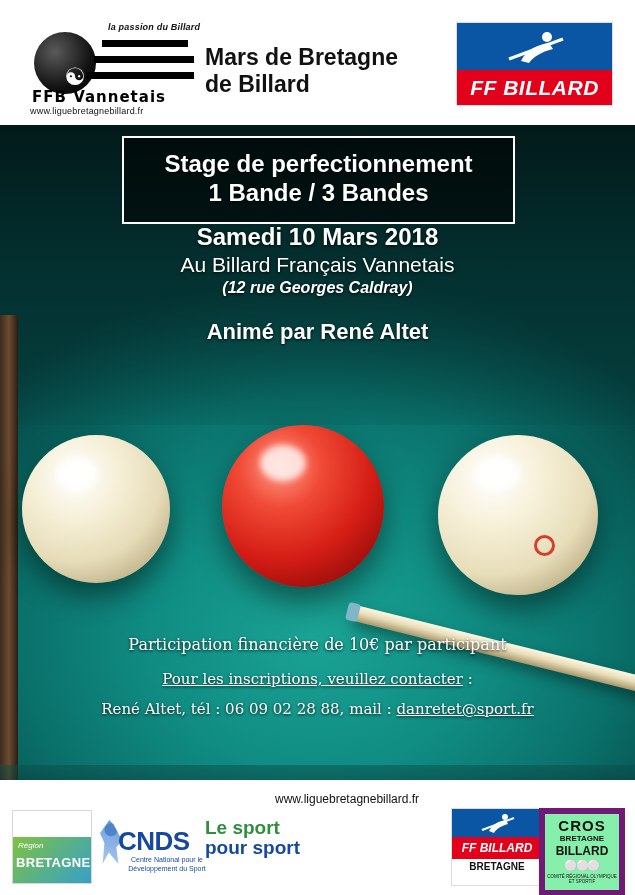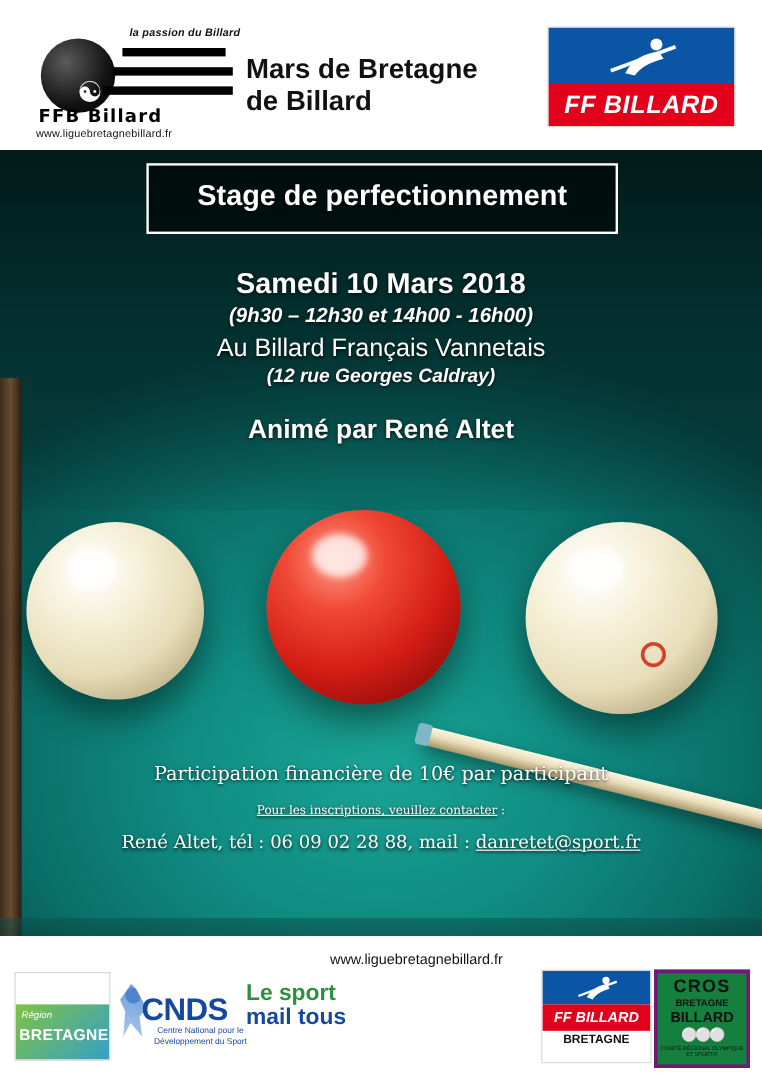--- a/index.html
+++ b/index.html
@@ -299,21 +299,21 @@
     text-align: center;
     color: #ffffff;
     text-shadow: 0 1px 3px rgba(0,0,0,.85);
     font-family: "DejaVu Serif", serif;
   }
   .bottom-text .fee {
     font-size: 16px;
     margin-bottom: 16px;
   }
   .bottom-text .contact-lead {
-    font-size: 10px;
+    font-size: 15px;
     margin-bottom: 12px;
   }
   .bottom-text .contact-lead u { text-decoration: underline; }
   .bottom-text .contact {
     font-size: 15px;
   }
   .bottom-text .contact a {
     color: #ffffff;
     text-decoration: underline;
   }
@@ -406,22 +406,22 @@
   .logo-ffb2 .player { position: absolute; left: 26px; top: 3px; width: 40px; height: 22px; }
   .logo-ffb2 .red { position: absolute; left:0; top:28px; width:90px; height:22px; background:#e2001a; }
   .logo-ffb2 .red span { display:block; color:#fff; font-size:12px; font-weight:bold; font-style:italic; text-align:center; line-height:22px; }
   .logo-ffb2 .bret { position:absolute; left:0; top:52px; width:90px; text-align:center; font-size:10px; font-weight:bold; color:#111; }
   .logo-cros {
     position: absolute;
     right: 10px;
     top: 28px;
     width: 74px;
     height: 76px;
-    border: 3px solid #701a75;
-    background: #15803d;
+    border: 6px solid #701a75;
+    background: #86efac;
     text-align: center;
     overflow: hidden;
   }
   .logo-cros .cros { font-size: 15px; font-weight: bold; color: #111; margin-top: 3px; letter-spacing: 1px; }
   .logo-cros .bret { font-size: 8px; font-weight: bold; color: #111; }
   .logo-cros .fr { font-size: 12px; font-weight: bold; color: #111; margin-top: 1px; }
   .logo-cros .rings { font-size: 11px; letter-spacing: -2px; margin-top: 1px; }
   .logo-cros .tiny { font-size: 4.5px; color: #111; margin-top: 2px; }
 </style>
 </head>
@@ -432,21 +432,21 @@
   <div class="header">
 
     <div class="ffb-logo">
       <div class="disc">
         <div class="triskel">☯</div>
       </div>
       <div class="bar bar1"></div>
       <div class="bar bar2"></div>
       <div class="bar bar3"></div>
       <div class="slogan">la passion du Billard</div>
-      <div class="name">FFB Billard</div>
+      <div class="name">FFB Vannetais</div>
       <div class="url">www.liguebretagnebillard.fr</div>
     </div>
 
     <div class="header-title">
       <div>Mars de Bretagne</div>
       <div>de Billard</div>
     </div>
 
     <div class="ffbillard-logo">
       <div class="blue"></div>
@@ -475,25 +475,25 @@
     </div>
     <div class="ball ball-white-right">
       <div class="shine"></div>
       <div class="ball-dot"></div>
     </div>
     <div class="cue"></div>
     <div class="cue-tip"></div>
 
     <div class="title-box">
       <div class="l1">Stage de perfectionnement</div>
+      <div class="l2">1 Bande / 3 Bandes</div>
     </div>
 
     <div class="info">
       <div class="date">Samedi 10 Mars 2018</div>
-      <div class="hours">(9h30 – 12h30 et 14h00 - 16h00)</div>
       <div class="venue">Au Billard Français Vannetais</div>
       <div class="address">(12 rue Georges Caldray)</div>
       <div class="animator">Animé par René Altet</div>
     </div>
 
     <div class="bottom-text">
       <div class="fee">Participation financière de 10€ par participant</div>
       <div class="contact-lead"><u>Pour les inscriptions, veuillez contacter</u><span> :</span></div>
       <div class="contact"><span>René Altet, tél : 06 09 02 28 88, mail : </span><a href="#">danretet@sport.fr</a></div>
     </div>
@@ -510,21 +510,21 @@
 
     <div class="logo-cnds">
       <div class="fig"></div>
       <div class="cnds">CNDS</div>
       <div class="sub">Centre National pour
 le Développement du Sport</div>
     </div>
 
     <div class="logo-sport">
       <div>Le sport</div>
-      <div class="l2">mail tous</div>
+      <div class="l2">pour sport</div>
     </div>
 
     <div class="logo-ffb2">
       <div class="blue"></div>
       <svg class="player" viewBox="0 0 40 22">
         <path d="M4 18 L36 6" stroke="#ffffff" stroke-width="2" fill="none"></path>
         <circle cx="27" cy="5" r="3" fill="#ffffff"></circle>
         <path d="M11 19 C15 12, 21 9, 28 8 L30 12 C23 14, 18 17, 16 21 Z" fill="#ffffff"></path>
       </svg>
       <div class="red">

